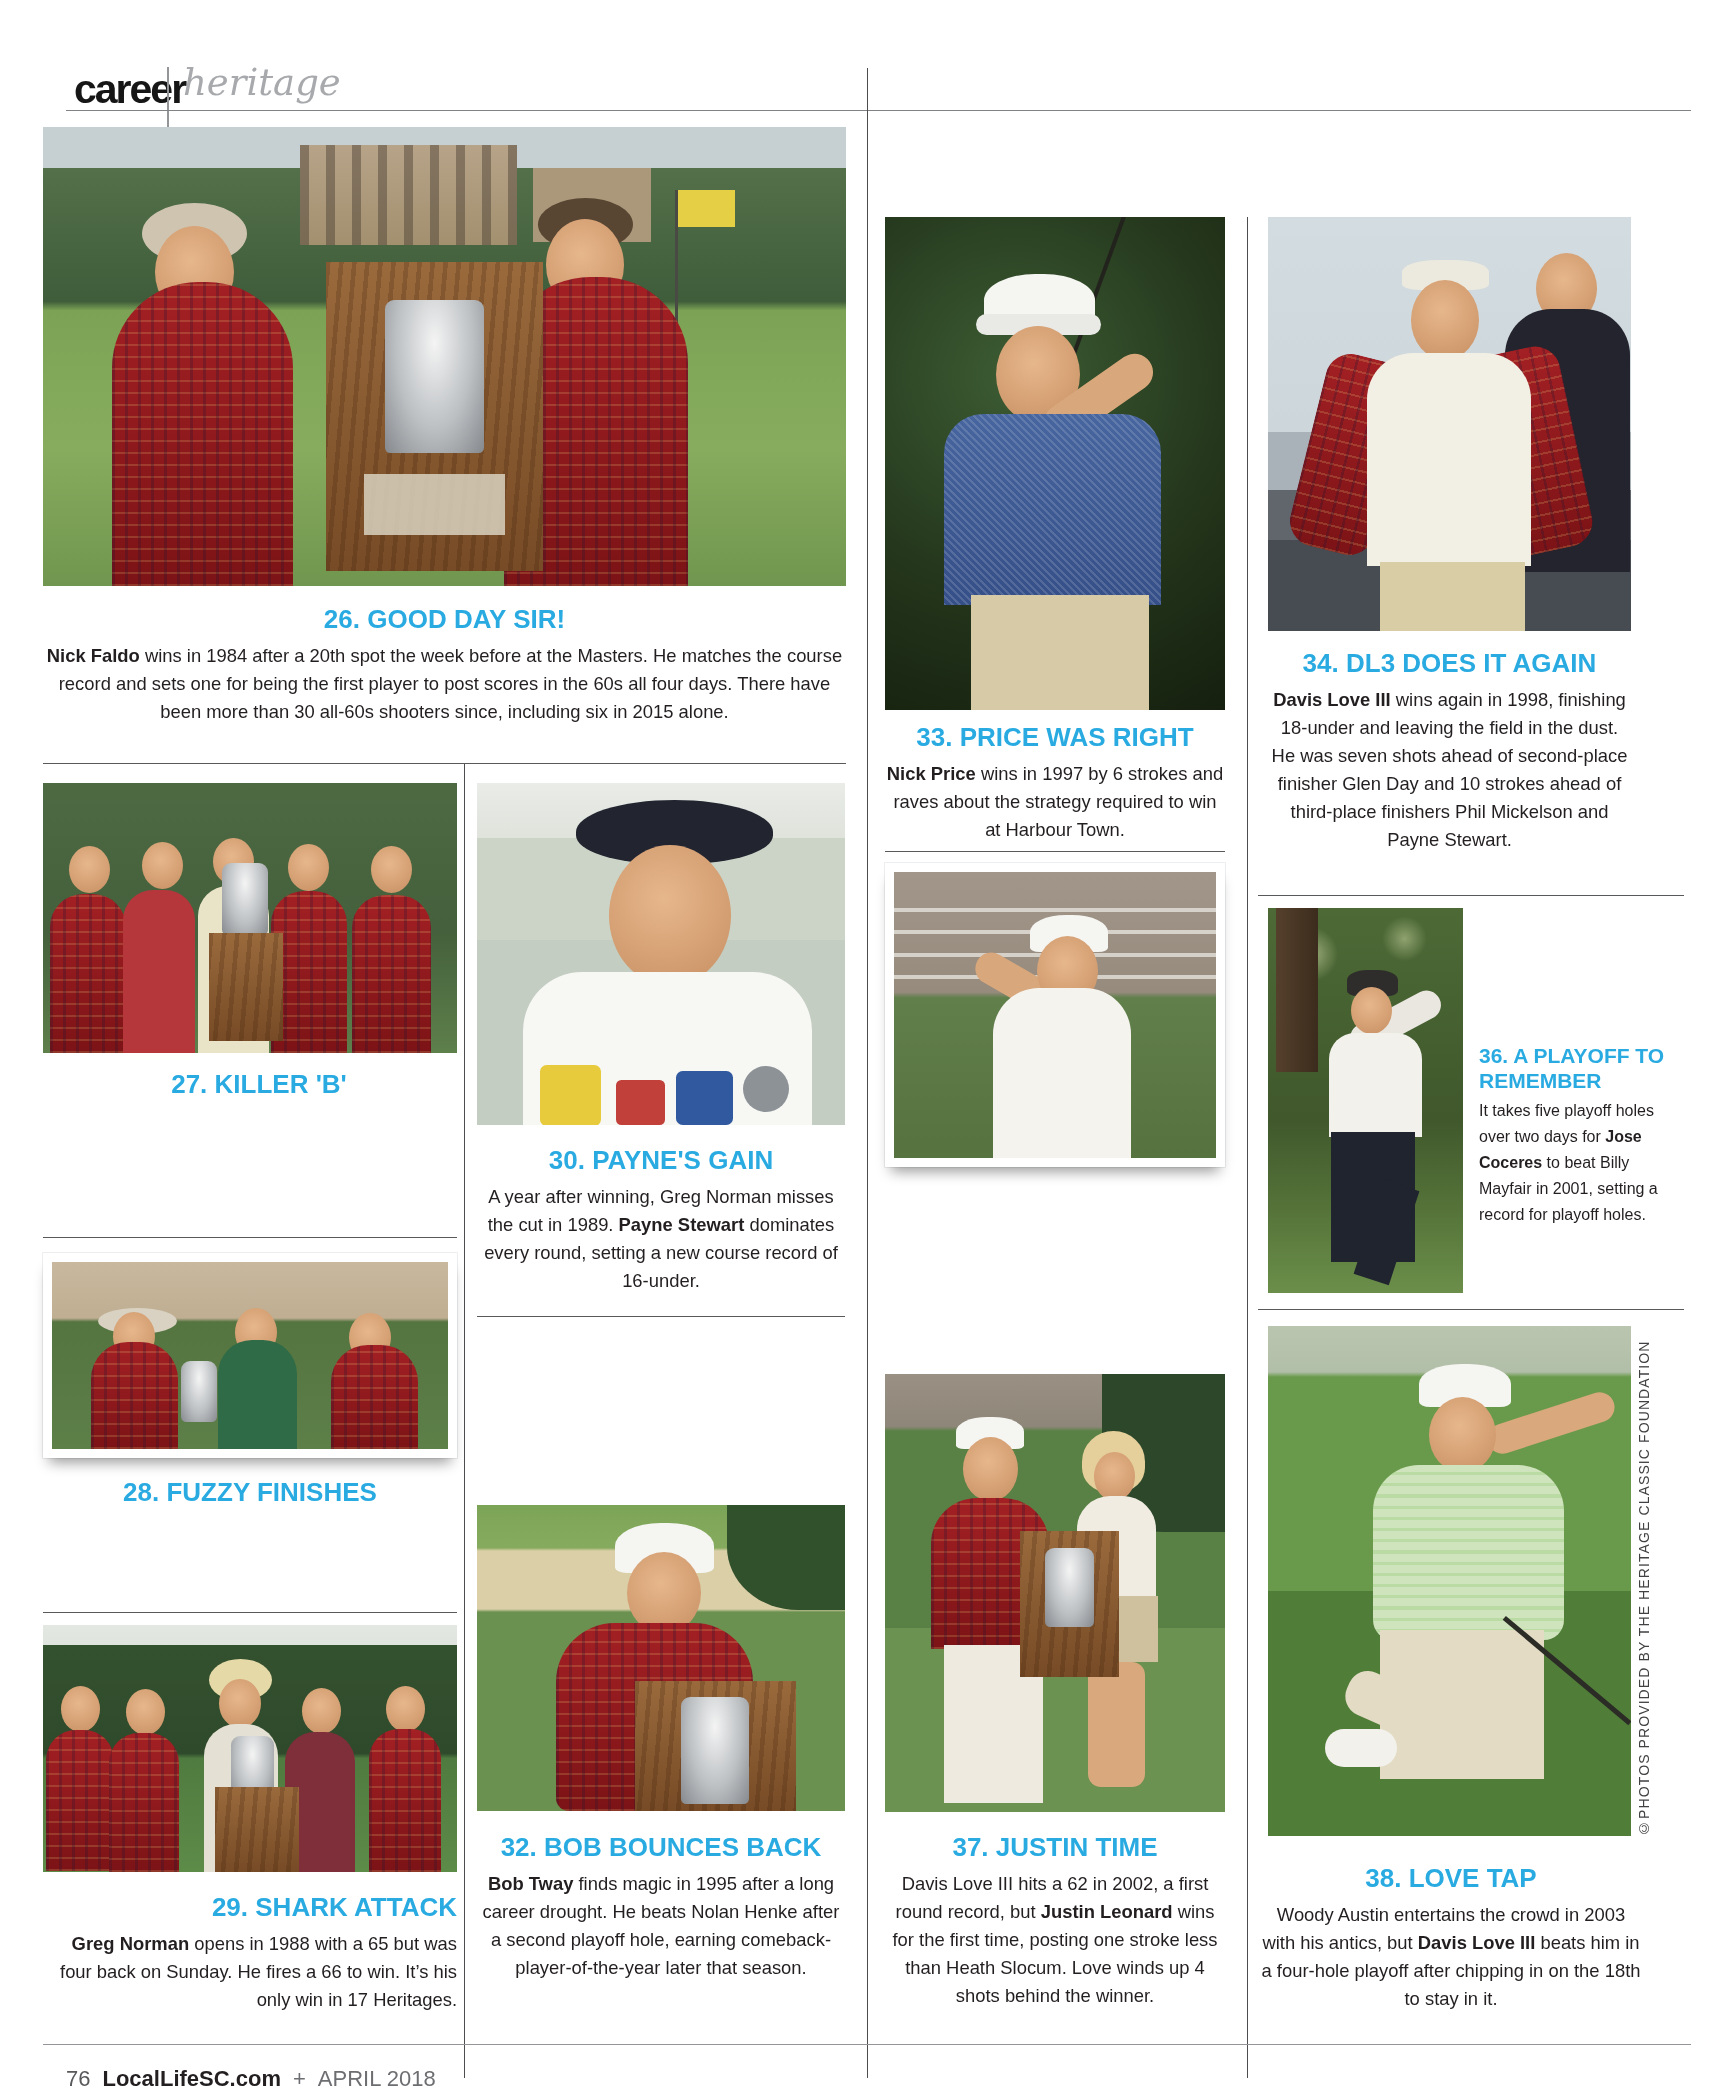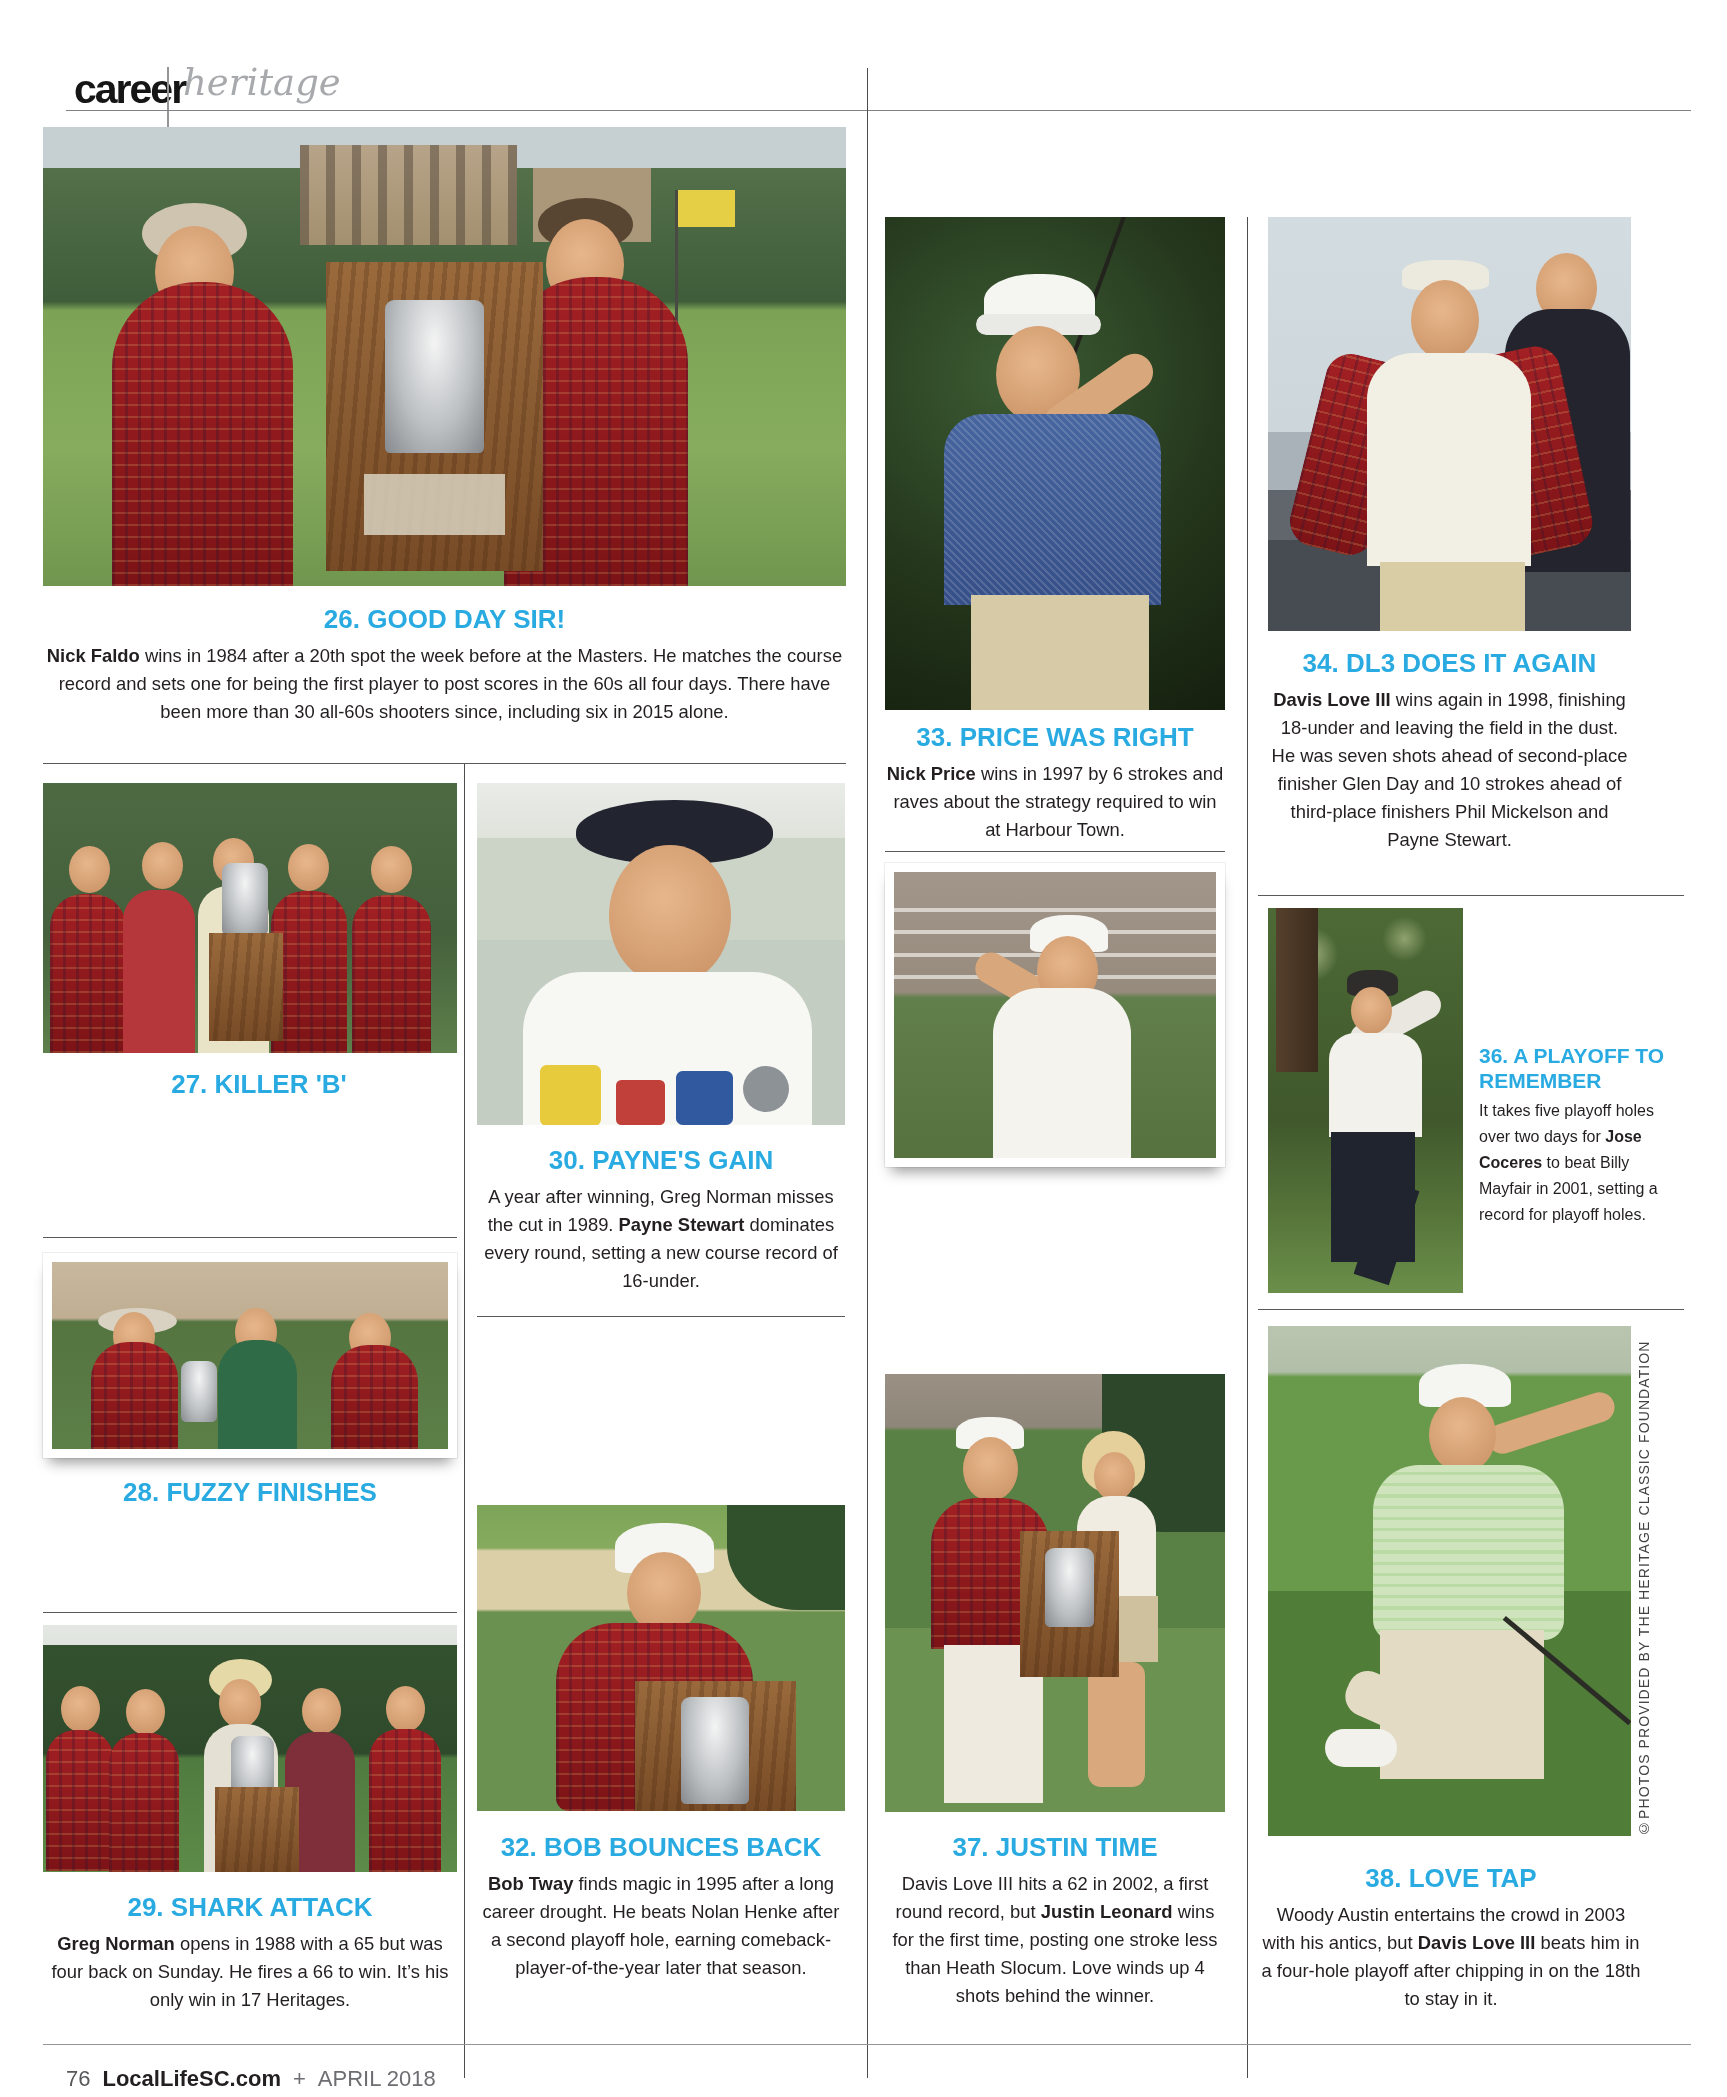--- a/index.html
+++ b/index.html
@@ -127,21 +127,21 @@
     <div class="abs face" style="left:176px;top:54px;width:42px;height:49px;"></div>
     <div class="abs" style="left:161px;top:99px;width:74px;height:148px;background:#e4e0d4;border-radius:32px 32px 0 0;"></div>
     <div class="abs face" style="left:259px;top:63px;width:39px;height:46px;"></div>
     <div class="abs" style="left:242px;top:107px;width:70px;height:140px;background:#7e2f3a;border-radius:30px 30px 0 0;"></div>
     <div class="abs face" style="left:343px;top:61px;width:39px;height:46px;"></div>
     <div class="abs tartan" style="left:326px;top:104px;width:72px;height:143px;border-radius:30px 30px 0 0;"></div>
     <div class="abs cup" style="left:188px;top:111px;width:43px;height:66px;"></div>
     <div class="abs wood" style="left:172px;top:162px;width:84px;height:85px;"></div>
   </div>
 
-  <div class="cap" style="left:43px;top:1892px;width:414px;">
+  <div class="cap" style="left:43px;top:1892px;width:414px;text-align:right;">
     <div class="cap-title">29. SHARK ATTACK</div>
     <div class="cap-body"><strong>Greg Norman</strong> opens in 1988 with a 65 but was four back on Sunday. He fires a 66 to win. It’s his only win in 17 Heritages.</div>
   </div>
 
   <div class="ph" style="left:477px;top:783px;width:368px;height:342px;background:linear-gradient(180deg,#e9ece7 0%,#dfe3dc 16%,#ccd4c8 16%,#ccd4c8 46%,#c3cdc1 46%,#c3cdc1 100%);">
     <div class="abs" style="left:99px;top:17px;width:197px;height:64px;background:#222530;border-radius:50% 50% 45% 45%;"></div>
     <div class="abs face" style="left:132px;top:62px;width:122px;height:141px;"></div>
     <div class="abs" style="left:46px;top:189px;width:289px;height:153px;background:#f7f7f4;border-radius:59px 59px 0 0;"></div>
     <div class="abs" style="left:63px;top:282px;width:61px;height:61px;background:#e7cb3c;border-radius:6.6px;"></div>
     <div class="abs" style="left:139px;top:297px;width:49px;height:45px;background:#c2403a;border-radius:5.3px;"></div>

